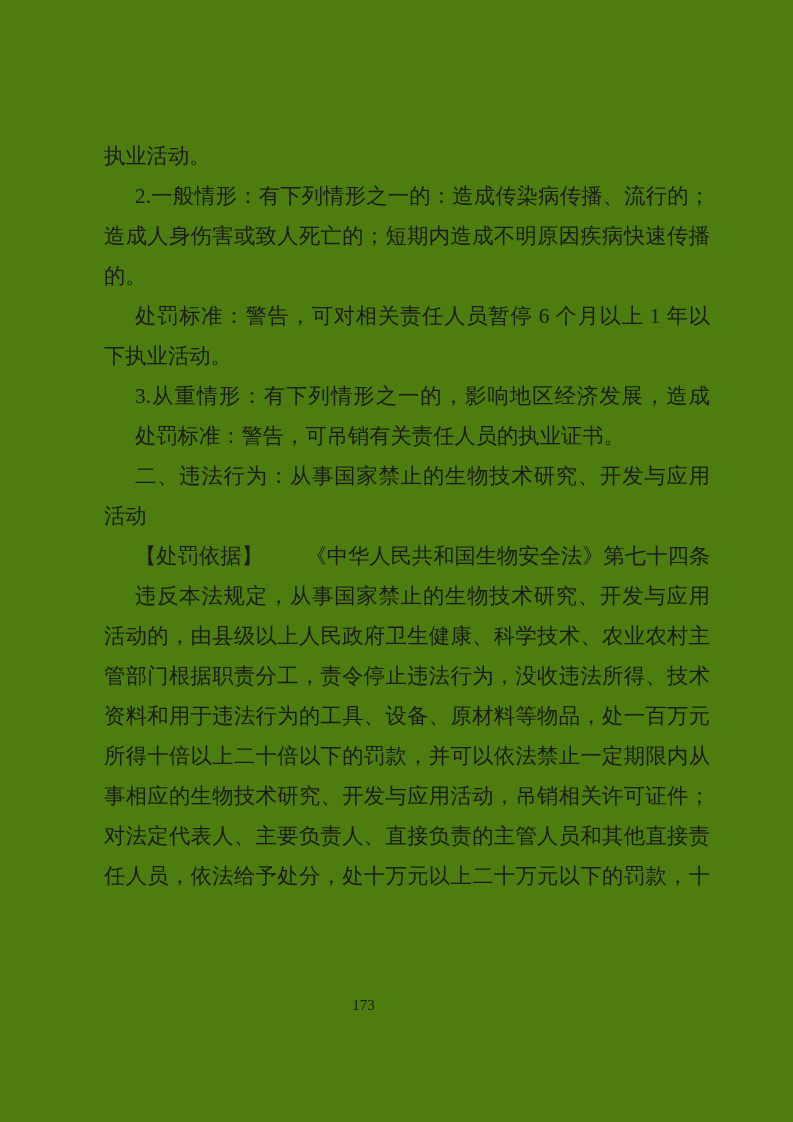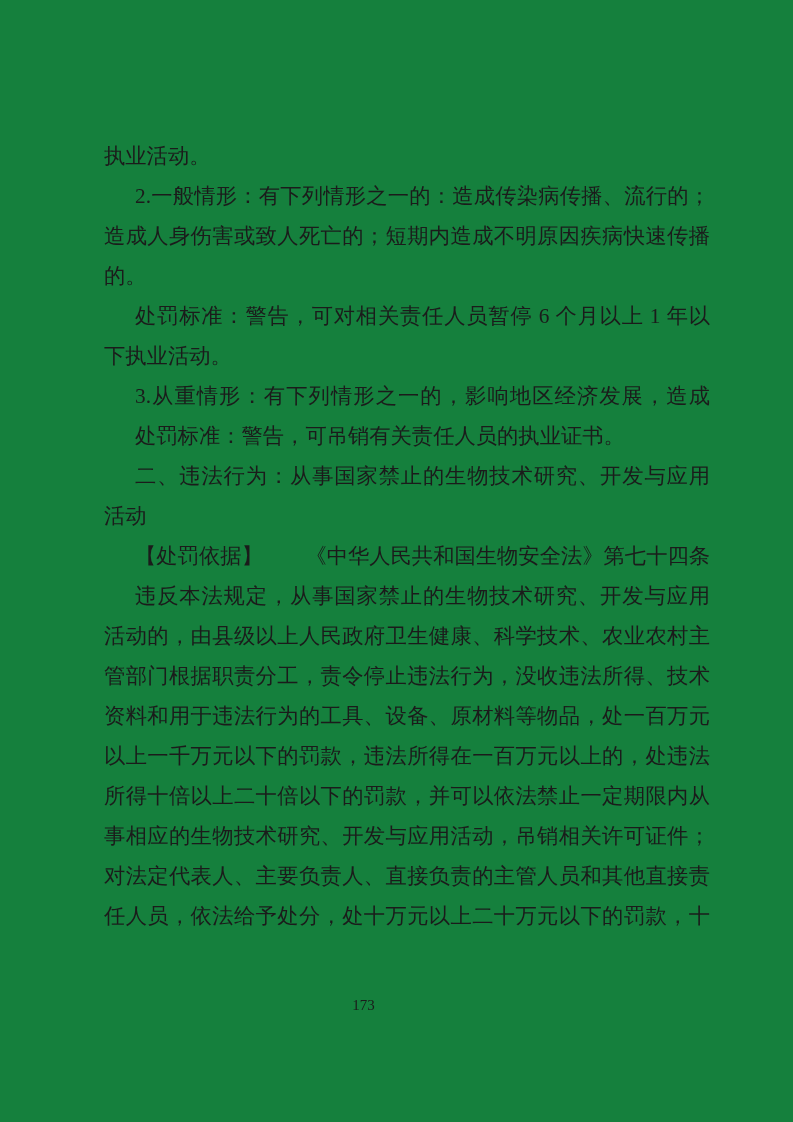--- a/index.html
+++ b/index.html
@@ -1,19 +1,19 @@
 <!DOCTYPE html>
 <html><head>
 <meta charset="utf-8">
 <style>
   html,body{margin:0;padding:0;background:#ffffff;}
   .page{
     position:relative;
     width:793px;height:1122px;
-    background:#15803d;
+    background:#4d7c0f;
     overflow:hidden;
     font-family:"Liberation Serif","DejaVu Serif",serif;
     color:#1b1b1b;
   }
   .content{
     position:absolute;
     left:104px;top:136px;
     width:606px;
     font-size:21.3px;
     line-height:40px;
@@ -45,21 +45,20 @@
     <div class="line"><b></b><span>下执业活动。</span></div>
     <div class="line indent stretch"><b>3.从重情形：</b><span>有下列情形之一的，影响地区经济发展，造成</span></div>
     <div class="line indent"><b>处罚标准：</b><span>警告，可吊销有关责任人员的执业证书。</span></div>
     <div class="line indent stretch"><b></b><span>二、违法行为：从事国家禁止的生物技术研究、开发与应用</span></div>
     <div class="line"><b></b><span>活动</span></div>
     <div class="line indent"><b>【处罚依据】　　《中华人民共和国生物安全法》第七十四条</b><span></span></div>
     <div class="line indent stretch"><b></b><span>违反本法规定，从事国家禁止的生物技术研究、开发与应用</span></div>
     <div class="line stretch"><b></b><span>活动的，由县级以上人民政府卫生健康、科学技术、农业农村主</span></div>
     <div class="line stretch"><b></b><span>管部门根据职责分工，责令停止违法行为，没收违法所得、技术</span></div>
     <div class="line stretch"><b></b><span>资料和用于违法行为的工具、设备、原材料等物品，处一百万元</span></div>
-    <div class="line stretch"><b></b><span>以上一千万元以下的罚款，违法所得在一百万元以上的，处违法</span></div>
     <div class="line stretch"><b></b><span>所得十倍以上二十倍以下的罚款，并可以依法禁止一定期限内从</span></div>
     <div class="line stretch"><b></b><span>事相应的生物技术研究、开发与应用活动，吊销相关许可证件；</span></div>
     <div class="line stretch"><b></b><span>对法定代表人、主要负责人、直接负责的主管人员和其他直接责</span></div>
     <div class="line stretch"><b></b><span>任人员，依法给予处分，处十万元以上二十万元以下的罚款，十</span></div>
   </div>
   <div class="footer">
     <span>173</span>
   </div>
 </div>
 

